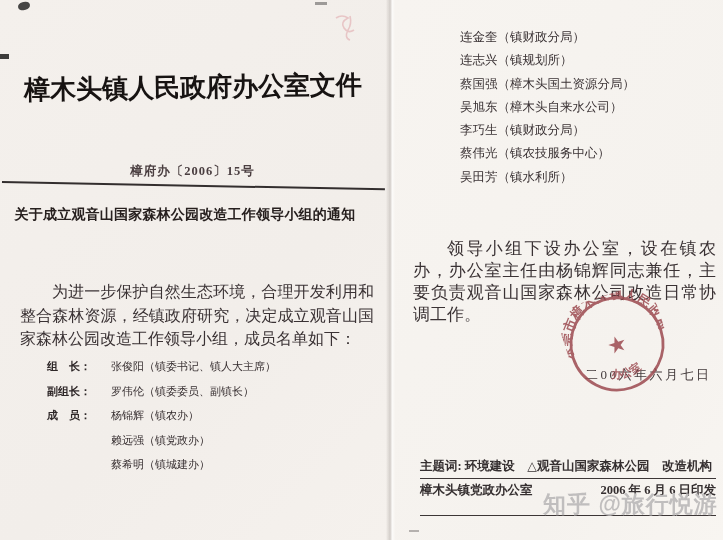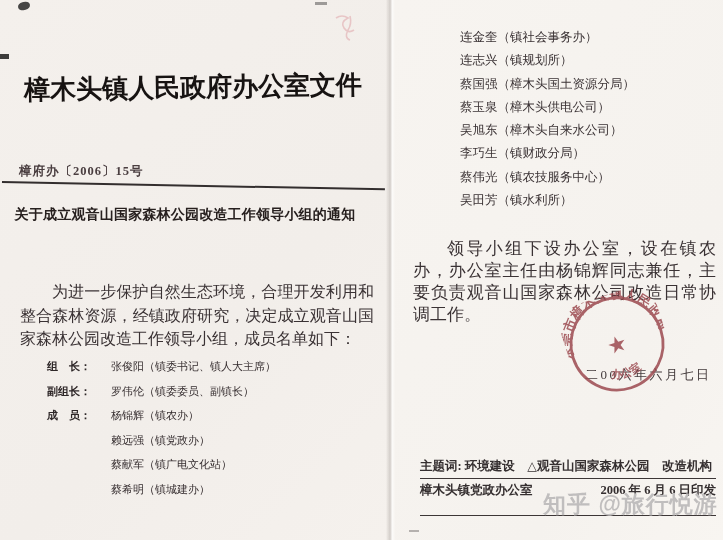--- a/index.html
+++ b/index.html
@@ -9,22 +9,22 @@
     font-family:"Liberation Serif","DejaVu Serif",serif;color:#3a3234;
   }
   .page{position:absolute;top:0;height:540px;}
   .page-left{left:0;width:388px;background:linear-gradient(135deg,#f4f0ec 0%,#f2eeea 60%,#f5f1ed 100%);}
   .page-right{left:395px;width:328px;background:linear-gradient(120deg,#f7f4f0 0%,#f5f2ee 70%,#f8f5f1 100%);}
   .gutter{position:absolute;top:0;left:386px;width:9px;height:540px;
     background:linear-gradient(90deg,rgba(120,110,105,0) 0%,rgba(140,130,125,.35) 45%,rgba(255,255,255,.6) 70%,rgba(120,110,105,0) 100%);}
   .org-header{position:absolute;left:16px;top:70px;width:354px;text-align:center;
     font-family:"Liberation Serif","DejaVu Serif",serif;font-weight:900;font-size:26px;
     letter-spacing:0px;color:#171312;transform:rotate(-0.9deg);white-space:nowrap;}
-  .doc-number{position:absolute;left:0;top:163px;width:385px;
-    font-size:12.5px;font-weight:bold;color:#4a3e40;letter-spacing:1px;padding-left:19px;}
+  .doc-number{position:absolute;left:0;top:163px;width:385px;text-align:center;
+    font-size:12.5px;font-weight:bold;color:#4a3e40;letter-spacing:1px;}
   .red-rule{position:absolute;left:2px;top:181px;width:383px;height:2.2px;background:#332e2e;
     transform:rotate(1.1deg);transform-origin:left top;}
   .doc-title{position:absolute;left:1px;top:206px;width:368px;text-align:center;
     font-weight:bold;font-size:14px;color:#27201f;letter-spacing:0.2px;white-space:nowrap;}
   .salutation{position:absolute;left:20px;top:257px;font-size:12.5px;}
   .para-left{position:absolute;left:20px;top:280px;width:354px;font-size:16px;
     line-height:23.5px;text-indent:2em;text-align:justify;}
   .roster{position:absolute;left:47px;top:354px;font-size:11px;}
   .roster-row{height:24.5px;line-height:24.5px;white-space:nowrap;}
   .roster-label{display:inline-block;width:64px;font-weight:bold;color:#2e2728;}
@@ -78,37 +78,33 @@
       <div class="roster-row">
         <span class="roster-label">副组长：</span><span class="roster-name">罗伟伦（镇委委员、副镇长）</span>
       </div>
       <div class="roster-row">
         <span class="roster-label">成　员：</span><span class="roster-name">杨锦辉（镇农办）</span>
       </div>
       <div class="roster-row">
         <span class="roster-label"></span><span class="roster-name">赖远强（镇党政办）</span>
       </div>
       <div class="roster-row">
-        <span class="roster-label"></span><span class="roster-name">蔡献军（镇广电文化站）</span>
-      </div>
-      <div class="roster-row">
         <span class="roster-label"></span><span class="roster-name">蔡希明（镇城建办）</span>
       </div>
     </div>
   </div>
 
   <div class="gutter"></div>
 
   <div class="page page-right">
 
     <div class="roster2">
-      <div class="roster-row">连金奎（镇社会事务办）</div>
+      <div class="roster-row">连金奎（镇财政分局）</div>
       <div class="roster-row">连志兴（镇规划所）</div>
       <div class="roster-row">蔡国强（樟木头国土资源分局）</div>
-      <div class="roster-row">蔡玉泉（樟木头供电公司）</div>
       <div class="roster-row">吴旭东（樟木头自来水公司）</div>
       <div class="roster-row">李巧生（镇财政分局）</div>
       <div class="roster-row">蔡伟光（镇农技服务中心）</div>
       <div class="roster-row">吴田芳（镇水利所）</div>
     </div>
 
     <div class="para-right">领导小组下设办公室，设在镇农办，办公室主任由杨锦辉同志兼任，主要负责观音山国家森林公司改造日常协调工作。</div>
 
     <div class="date-line">二00六年六月七日</div>
 

